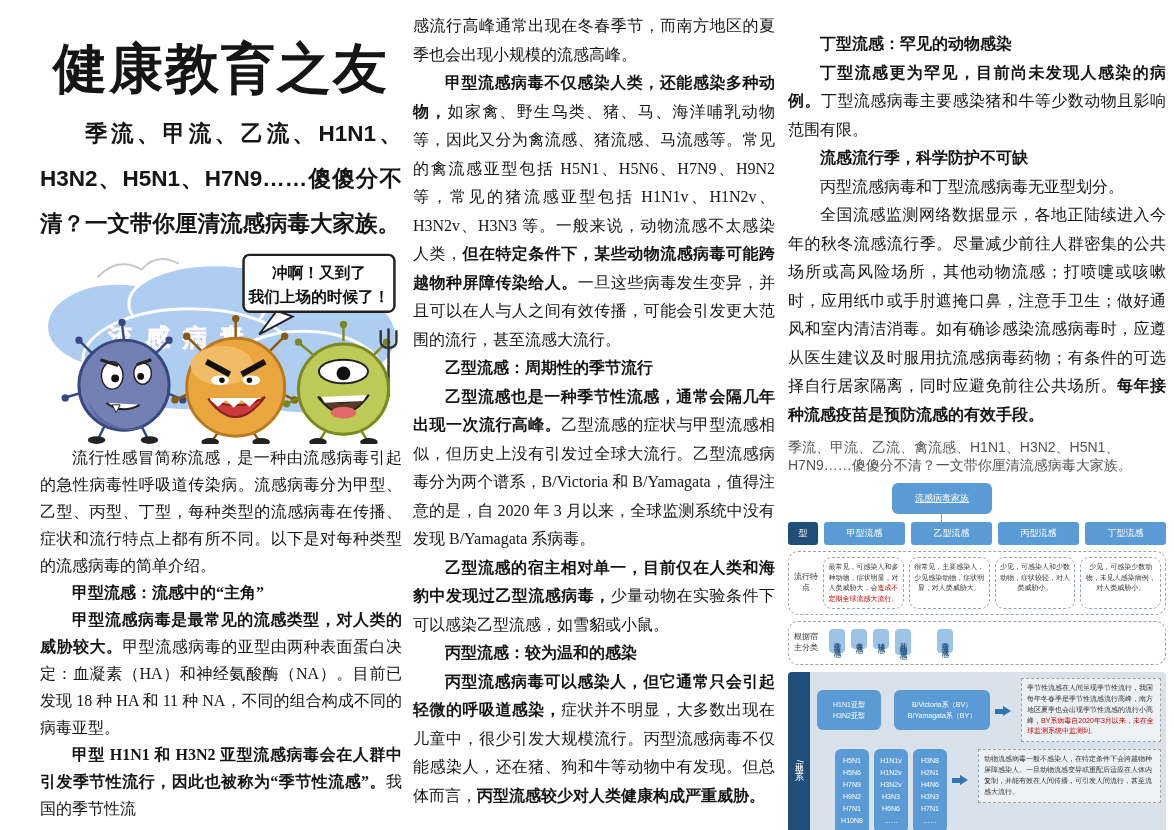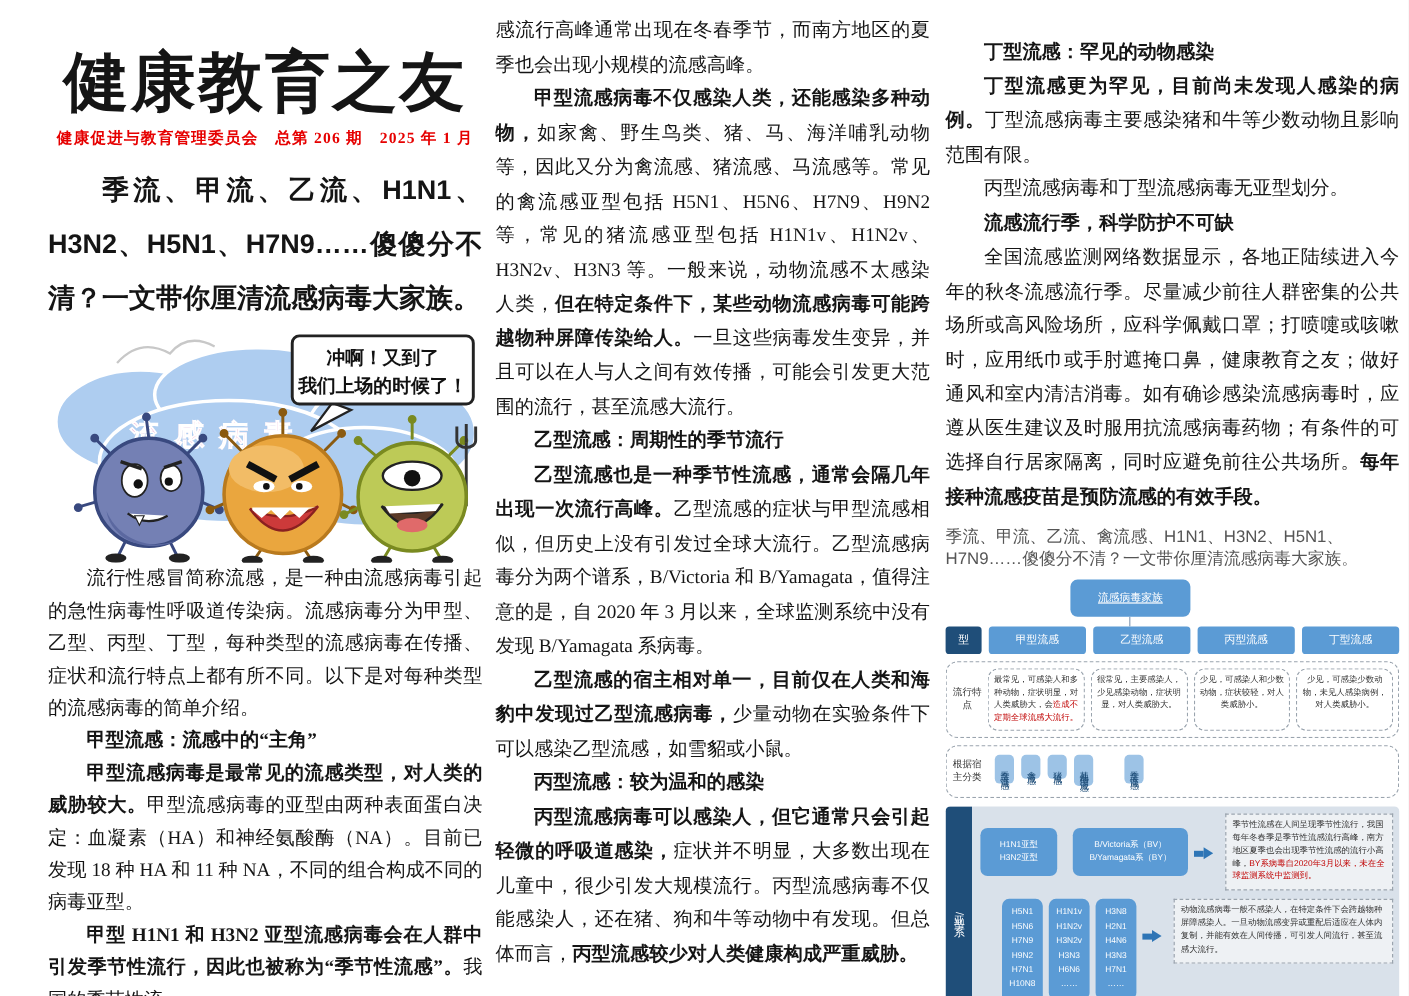--- a/index.html
+++ b/index.html
@@ -66,21 +66,20 @@
   .ig-arrow::after{content:"";border:5px solid transparent;border-left:8px solid #2e75b6;}
   .ig-subrow.r2 .ig-arrow{margin-top:26px;}
 </style>
 </head>
 <body>
 
 <div class="page">
 
   <div class="col1">
     <div class="masthead-title">健康教育之友</div>
-    <div class="masthead-issue">健康促进与教育管理委员会　总第 206 期　2025 年 1 月</div>
     <div class="headline">季流、甲流、乙流、H1N1、H3N2、H5N1、H7N9……傻傻分不清？一文带你厘清流感病毒大家族。</div>
 
     <svg class="cartoon" viewBox="0 0 362 198" width="362" height="194" xmlns="http://www.w3.org/2000/svg">
 
       <g fill="#aecdf0" stroke="#ffffff" stroke-width="3">
         <ellipse cx="75" cy="78" rx="72" ry="44"></ellipse>
         <ellipse cx="175" cy="55" rx="88" ry="40"></ellipse>
         <ellipse cx="288" cy="88" rx="72" ry="48"></ellipse>
         <ellipse cx="150" cy="112" rx="110" ry="52"></ellipse>
         <ellipse cx="265" cy="125" rx="80" ry="42"></ellipse>
@@ -201,23 +200,23 @@
       <p class="p"><span class="b">乙型流感也是一种季节性流感，通常会隔几年出现一次流行高峰。</span><span>乙型流感的症状与甲型流感相似，但历史上没有引发过全球大流行。乙型流感病毒分为两个谱系，B/Victoria 和 B/Yamagata，值得注意的是，自 2020 年 3 月以来，全球监测系统中没有发现 B/Yamagata 系病毒。</span></p>
       <p class="p"><span class="b">乙型流感的宿主相对单一，目前仅在人类和海豹中发现过乙型流感病毒，</span><span>少量动物在实验条件下可以感染乙型流感，如雪貂或小鼠。</span></p>
       <p class="p h"><span class="b">丙型流感：较为温和的感染</span></p>
       <p class="p"><span class="b">丙型流感病毒可以感染人，但它通常只会引起轻微的呼吸道感染，</span><span>症状并不明显，大多数出现在儿童中，很少引发大规模流行。丙型流感病毒不仅能感染人，还在猪、狗和牛等动物中有发现。但总体而言，</span><span class="b">丙型流感较少对人类健康构成严重威胁。</span></p>
     </div>
 
   <div class="col3">
     <div class="body-text">
         <p class="p h"><span class="b">丁型流感：罕见的动物感染</span></p>
         <p class="p"><span class="b">丁型流感更为罕见，目前尚未发现人感染的病例。</span><span>丁型流感病毒主要感染猪和牛等少数动物且影响范围有限。</span></p>
+        <p class="p h"><span class="b">流感流行季，科学防护不可缺</span></p>
         <p class="p"><span>丙型流感病毒和丁型流感病毒无亚型划分。</span></p>
-        <p class="p h"><span class="b">流感流行季，科学防护不可缺</span></p>
-        <p class="p"><span>全国流感监测网络数据显示，各地正陆续进入今年的秋冬流感流行季。尽量减少前往人群密集的公共场所或高风险场所，应科学佩戴口罩；打喷嚏或咳嗽时，应用纸巾或手肘遮掩口鼻，健康教育之友；做好通风和室内清洁消毒。如有确诊感染流感病毒时，应遵从医生建议及时服用抗流感病毒药物；有条件的可选择自行居家隔离，同时应避免前往公共场所。</span><span class="b">每年接种流感疫苗是预防流感的有效手段。</span></p>
+        <p class="p"><span>全国流感监测网络数据显示，各地正陆续进入今年的秋冬流感流行季。尽量减少前往人群密集的公共场所或高风险场所，其他动物流感；打喷嚏或咳嗽时，应用纸巾或手肘遮掩口鼻，注意手卫生；做好通风和室内清洁消毒。如有确诊感染流感病毒时，应遵从医生建议及时服用抗流感病毒药物；有条件的可选择自行居家隔离，同时应避免前往公共场所。</span><span class="b">每年接种流感疫苗是预防流感的有效手段。</span></p>
       </div>
     <div class="caption">季流、甲流、乙流、禽流感、H1N1、H3N2、H5N1、H7N9……傻傻分不清？一文带你厘清流感病毒大家族。</div>
 
     <div class="ig">
       <div class="ig-family">流感病毒家族</div>
       <div class="ig-vline"></div>
 
       <div class="ig-row-types">
         <div class="ig-dark-label">型</div>
         <div class="ig-types">

